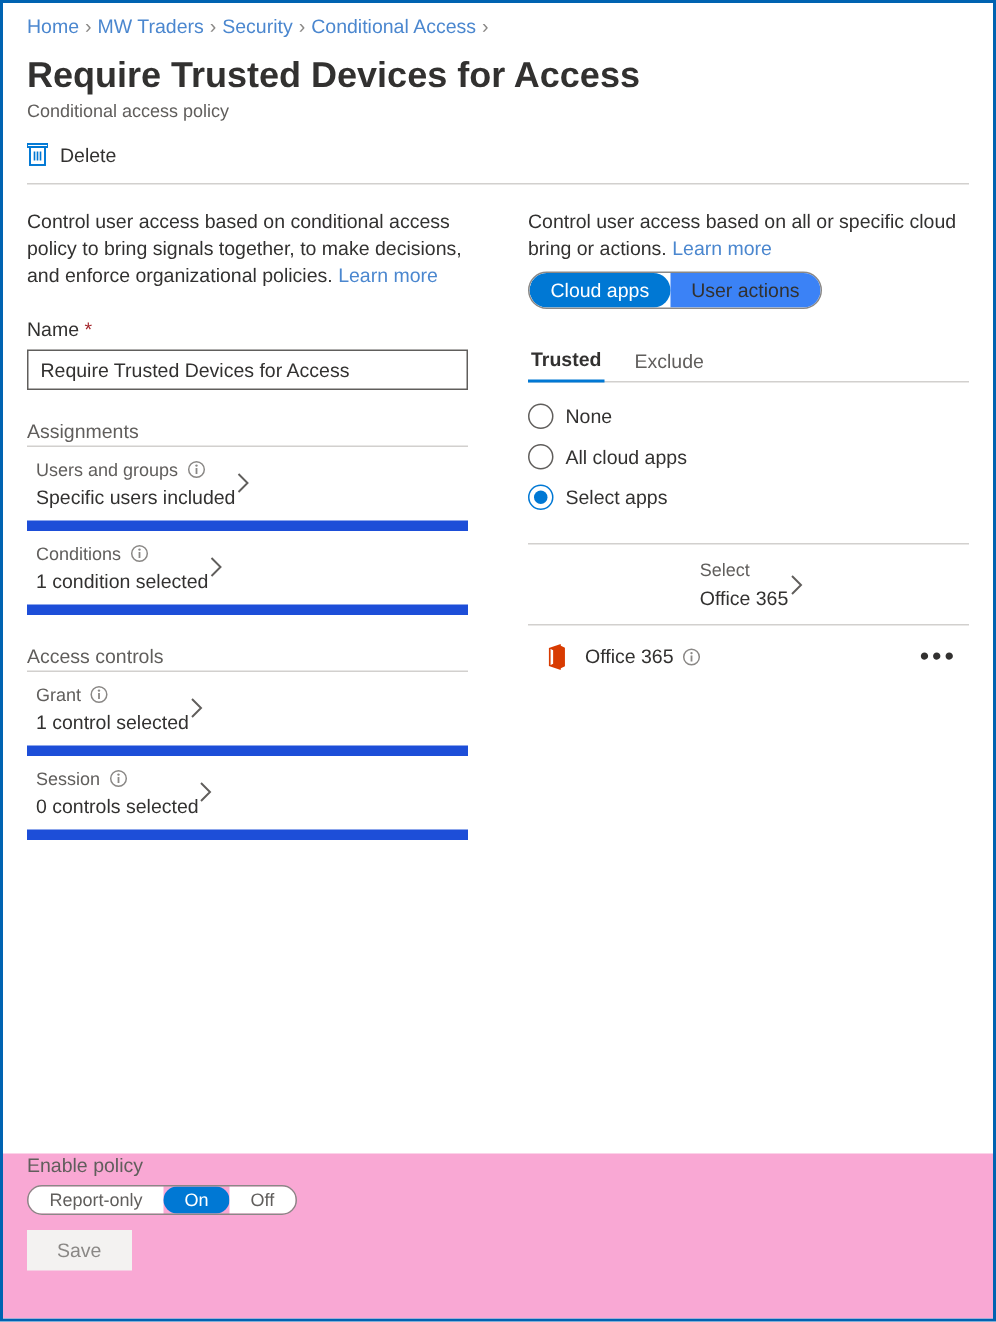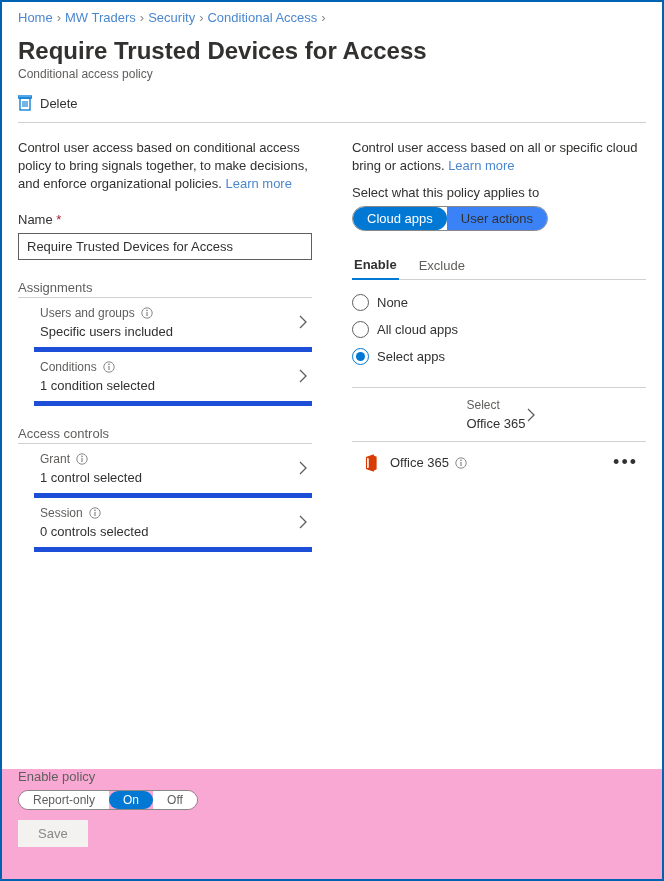--- a/index.html
+++ b/index.html
@@ -23,21 +23,21 @@
 
   .intro { font-size: 13px; line-height: 1.4; color: #323130; }
   .link { color: #4b87cf; cursor: pointer; text-decoration: none; }
 
   .field-label { margin-top: 18px; font-size: 13px; color: #323130; }
   .req { color: #a4262c; }
   .text-input { margin-top: 6px; width: 100%; border: 1px solid #605e5c; padding: 5px 8px; font-size: 13px; color: #323130; background: #fff; }
 
   .section-hdr { font-size: 13px; color: #605e5c; margin-top: 20px; padding-bottom: 2px; border-bottom: 1px solid #d2d0ce; }
 
-  .row { display: flex; align-items: center; justify-content: space-between; border-bottom: 5px solid #1d4ed8; padding: 8px 4px 8px 6px; cursor: pointer; margin-left: 16px; }
+  .row { display: flex; align-items: center; justify-content: flex-start; border-bottom: 7px solid #1d4ed8; padding: 8px 4px 8px 6px; cursor: pointer; }
   .row-inner { display: flex; flex-direction: column; gap: 4px; }
   .row-label { display: flex; align-items: center; gap: 6px; font-size: 12px; color: #605e5c; }
   .row-value { font-size: 13px; color: #323130; }
   .row .chev { color: #605e5c; }
   .row.active { background: #e8e8e8; }
 
   .info-icon { display: inline-flex; color: #8a8886; }
 
   .applies-to { font-size: 13px; margin-top: 10px; }
   .segmented { display: inline-flex; border: 1px solid #8a8886; border-radius: 14px; overflow: hidden; margin-top: 6px; }
@@ -214,28 +214,27 @@
         </span>
       </div>
     </div>
 
     <div class="col">
       <p class="intro">
         <span>Control user access based on all or specific cloud bring or actions.</span>
         <a class="link">Learn more</a>
       </p>
 
-      <div class="applies-to">Select what this policy applies to</div>
       <div class="segmented">
         <button class="active">Cloud apps</button>
         <button>User actions</button>
       </div>
 
       <div class="mini-tabs">
-        <button class="active">Enable</button>
+        <button class="active">Trusted</button>
         <button>Exclude</button>
       </div>
 
       <div class="radio-group">
         <div class="radio-item">
           <span class="radio-circle"></span>
           <span>None</span>
         </div>
         <div class="radio-item">
           <span class="radio-circle"></span>

